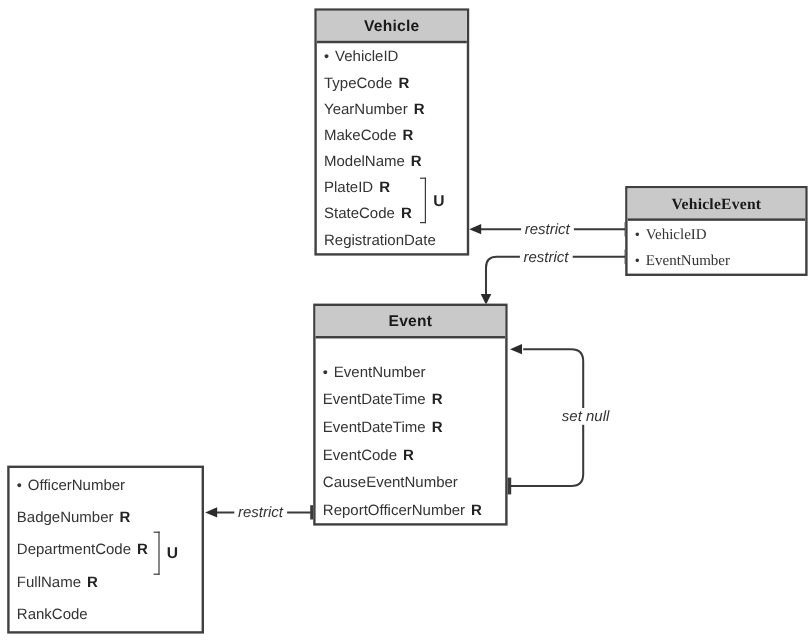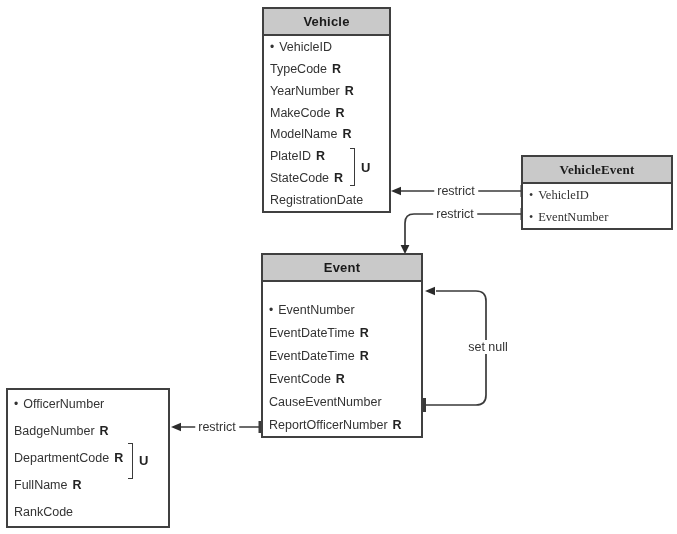--- a/index.html
+++ b/index.html
@@ -35,21 +35,21 @@
   }
   .pk{margin-right:5px;font-size:12px;color:#333333;}
   .req{font-weight:bold;margin-left:5px;color:#222222;}
   .u-bracket{
     position:absolute;width:5px;box-sizing:border-box;
     border:1.6px solid #3a3a3a;border-left:none;
   }
   .u-mark{position:absolute;font-weight:bold;font-size:13px;color:#222222;}
   .rel-label{
     position:absolute;transform:translate(-50%,-50%);
-    font-size:12.5px;color:#333333;
+    font-style:italic;font-size:12.5px;color:#333333;
     background:#ffffff;padding:0 3px;white-space:nowrap;
     z-index:3;
   }
 </style>
 </head>
 <body>
 
 <div id="canvas">
 
   <svg class="wires" width="677" height="534" viewBox="0 0 677 534">

